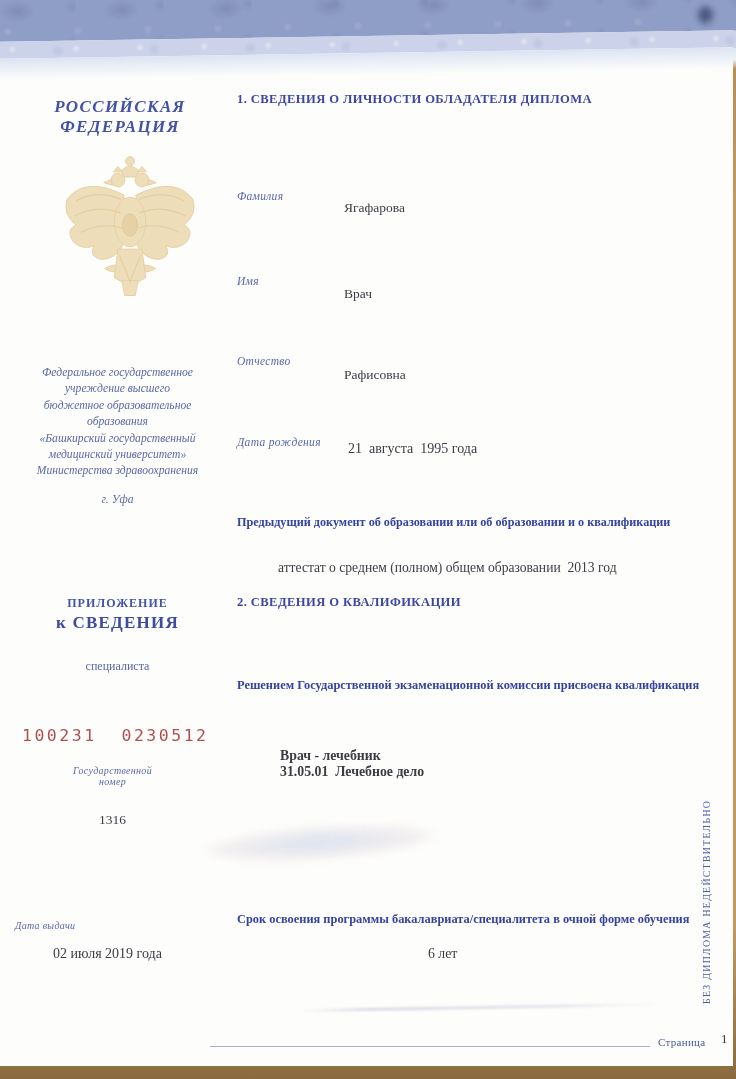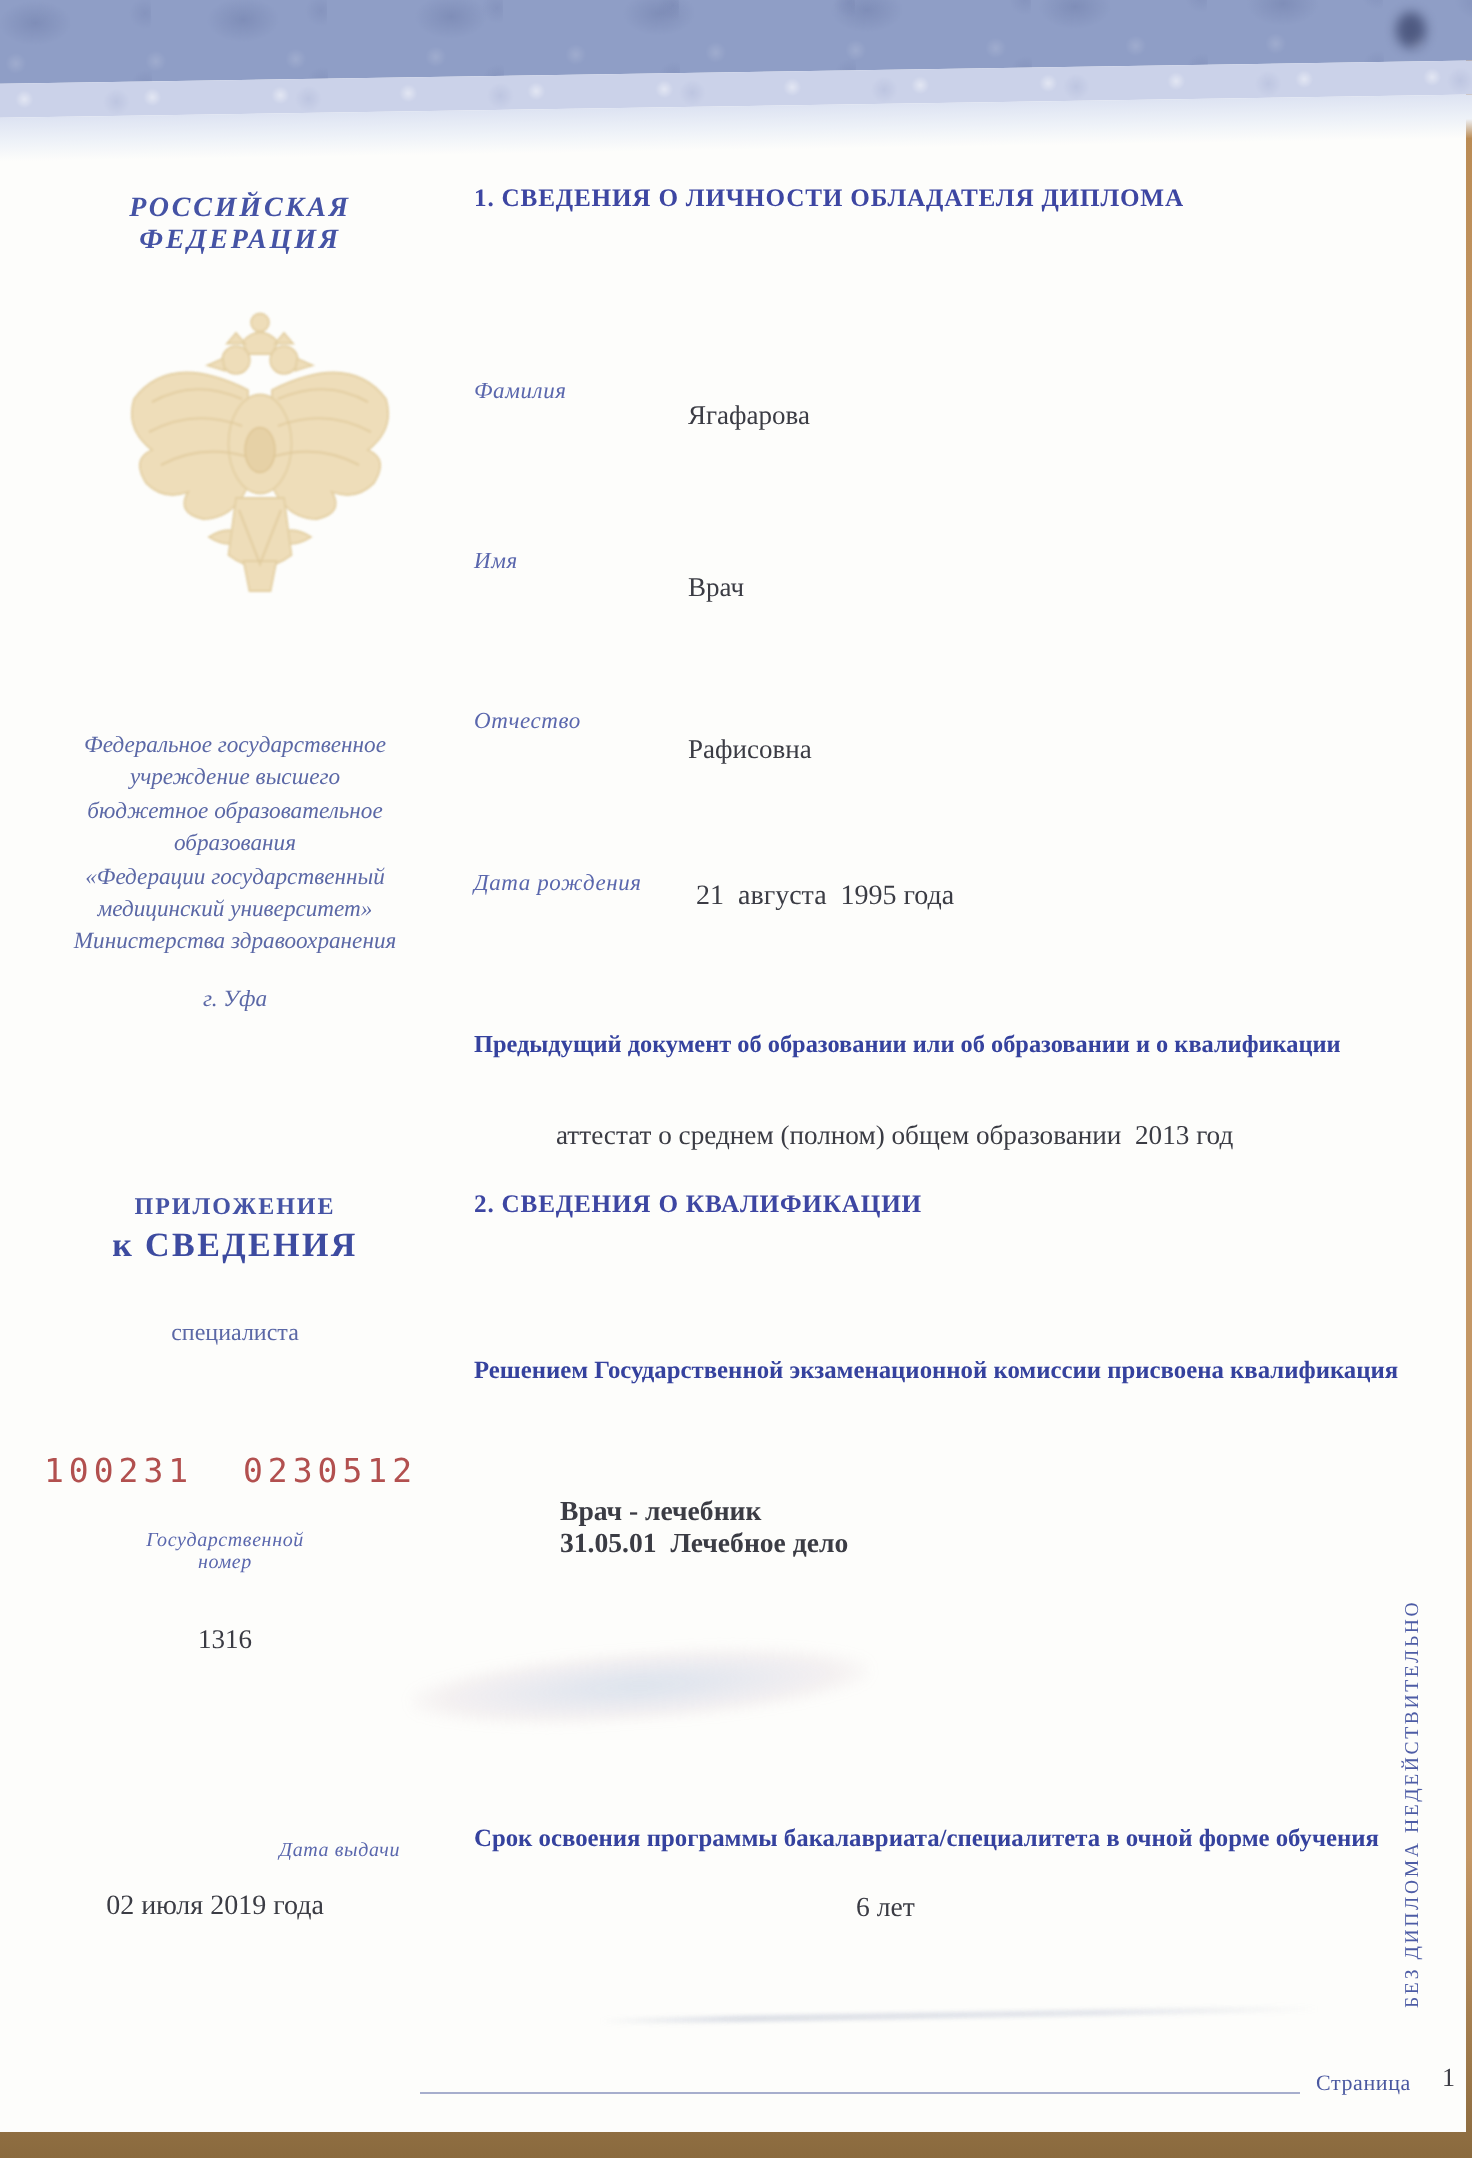--- a/index.html
+++ b/index.html
@@ -35,21 +35,21 @@
     background-size:64px 17px,96px 17px;background-repeat:repeat;
   }
   .band3{height:22px;background:linear-gradient(#dde3f2,#eef2f8 55%,rgba(255,255,255,0));}
   .corner-smudge{left:698px;top:6px;width:15px;height:18px;background:#39436a;border-radius:50%;filter:blur(3px);opacity:.75;}
   
   .hdr{color:#3d46a2;font-weight:bold;font-size:12.6px;letter-spacing:.4px;white-space:nowrap;filter:blur(.2px);}
   .bold-blue{color:#35429e;font-weight:bold;font-size:12.4px;line-height:1.55;filter:blur(.15px);}
   .label{color:#5a67ad;font-style:italic;font-size:11.5px;letter-spacing:.3px;filter:blur(.2px);}
   .value{color:#3b3c44;font-size:13.5px;white-space:pre;}
   .leftcol{color:#5b68a6;text-align:center;}
-  .country{color:#4553a5;font-weight:bold;font-size:14px;letter-spacing:1.4px;text-align:center;font-style:italic;filter:blur(.25px);}
+  .country{color:#4553a5;font-weight:bold;font-size:17px;letter-spacing:1.4px;text-align:center;font-style:italic;filter:blur(.25px);}
   .inst{font-style:italic;font-size:11.6px;line-height:16.4px;filter:blur(.25px);}
   .serial{color:#b2504f;font-family:"DejaVu Sans Mono", monospace;font-size:16.5px;letter-spacing:2.5px;white-space:pre;filter:blur(.2px);}
   .side-note{writing-mode:vertical-rl;transform:rotate(180deg);color:#4d5ca5;font-size:9.8px;letter-spacing:1.3px;white-space:nowrap;filter:blur(.2px);}
   .rule{height:0;border-top:1px solid rgba(122,132,180,.65);}
   .smudge{background:radial-gradient(ellipse at center, rgba(140,165,205,.30), rgba(180,150,170,.12) 60%, transparent 75%);filter:blur(3px);transform:rotate(-4deg);}
   .pencil{background:linear-gradient(90deg, transparent, rgba(150,160,185,.35) 20%, rgba(150,160,185,.25) 70%, transparent);height:3px;filter:blur(1px);transform:rotate(-1deg);}
   .eagle{filter:blur(.4px);opacity:.95;}
 </style>
 </head>
 <body>
@@ -100,21 +100,21 @@
       </g>
       <ellipse cx="50" cy="50" rx="5" ry="7.5" fill="#e5cfa2" stroke="#dcc390" stroke-width="0.5"></ellipse>
     </svg>
   </div>
 
   <div class="abs leftcol inst" style="left:5px;top:337px;width:225px;margin-top:28px;">
     <div>Федеральное государственное</div>
     <div>учреждение высшего</div>
     <div>бюджетное образовательное</div>
     <div>образования</div>
-    <div>«Федерации государственный</div>
+    <div>«Башкирский государственный</div>
     <div>медицинский университет»</div>
     <div>Министерства здравоохранения</div>
   </div>
 
   <div class="abs leftcol inst" style="left:5px;top:492px;width:225px;">г. Уфа</div>
 
   <div class="abs leftcol" style="left:15px;top:596px;width:205px;">
     <div style="color:#4553a5;font-weight:bold;font-size:12px;letter-spacing:1px;filter:blur(.25px);">ПРИЛОЖЕНИЕ</div>
     <div style="color:#3d4ba0;font-weight:bold;font-size:17px;letter-spacing:1.2px;margin-top:2px;filter:blur(.25px);">к СВЕДЕНИЯ</div>
     <div style="color:#5b68a6;font-size:12px;margin-top:26px;filter:blur(.2px);">специалиста</div>
@@ -122,21 +122,21 @@
 
   <div class="abs serial" style="left:22px;top:726px;">100231  0230512</div>
 
   <div class="abs leftcol" style="left:15px;top:765px;width:195px;">
     <div class="label" style="font-size:10px;">Государственной</div>
     <div class="label" style="font-size:10px;">номер</div>
   </div>
 
   <div class="abs value" style="left:15px;top:812px;width:195px;text-align:center;font-size:13.5px;">1316</div>
 
-  <div class="abs label" style="left:15px;top:920px;width:185px;text-align:right;font-size:10px;">Дата выдачи</div>
+  <div class="abs label" style="left:15px;top:920px;width:185px;text-align:left;font-size:10px;">Дата выдачи</div>
   <div class="abs value" style="left:10px;top:946px;width:195px;text-align:center;font-size:14px;">02 июля 2019 года</div>
 
   <div class="abs hdr" style="left:237px;top:92px;">1. СВЕДЕНИЯ О ЛИЧНОСТИ ОБЛАДАТЕЛЯ ДИПЛОМА</div>
 
   <div class="abs label" style="left:237px;top:190px;">Фамилия</div>
   <div class="abs value" style="left:344px;top:200px;">Ягафарова</div>
 
   <div class="abs label" style="left:237px;top:275px;">Имя</div>
   <div class="abs value" style="left:344px;top:286px;">Врач</div>
 

